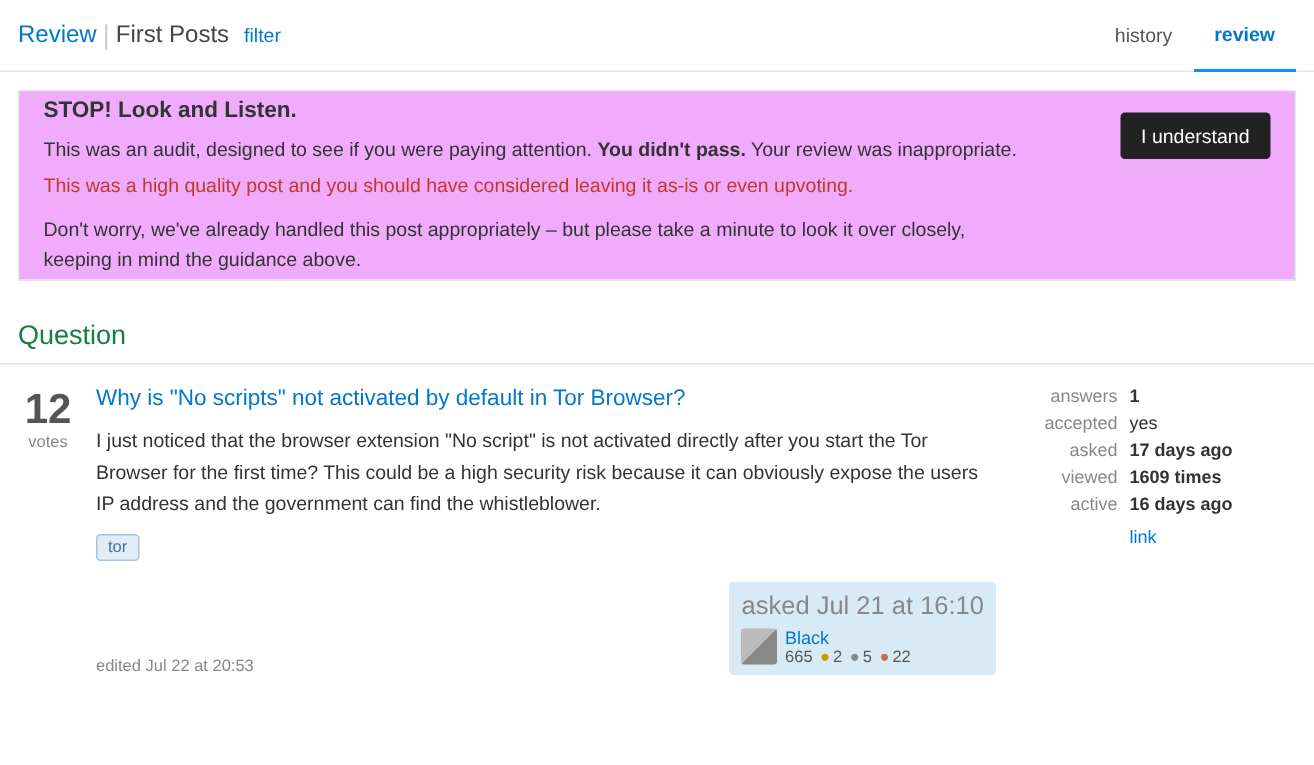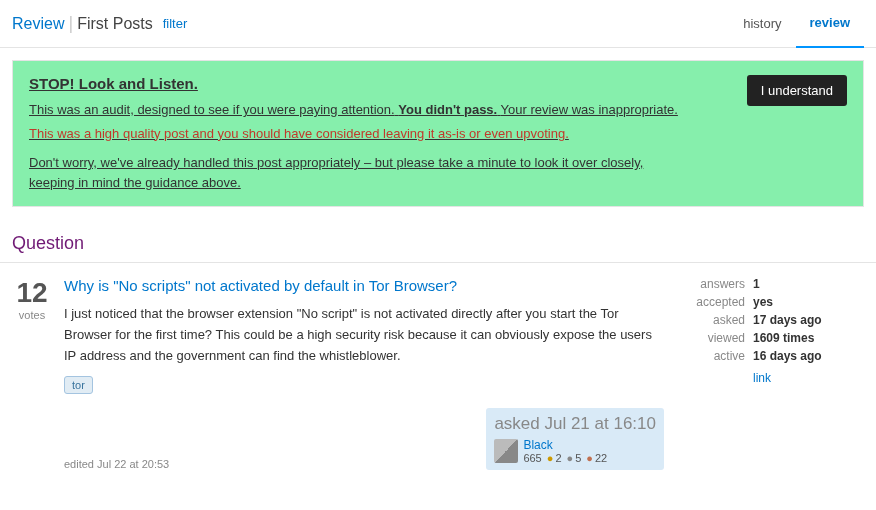--- a/index.html
+++ b/index.html
@@ -14,34 +14,34 @@
     <span style="color:#ccc; font-size:18px;">|</span>
     <span style="color:#444; font-size:16px;">First Posts</span>
     <a style="color:#0077cc; font-size:13px; margin-left:6px; text-decoration:none;">filter</a>
   </div>
   <div style="display:flex; align-items:center;">
     <a style="padding:12px 14px; height:48px; display:flex; align-items:center; color:#555; font-size:13px; text-decoration:none;">history</a>
     <a style="padding:0 14px; height:48px; display:flex; align-items:center; color:#0077cc; font-size:13px; text-decoration:none; border-bottom:2px solid #0095ff; font-weight:bold;">review</a>
   </div>
 </div>
 
-<div style="margin:12px; border:1px solid #e4e4e4; padding:14px 16px; position:relative; background:#86efac;text-decoration:underline;">
+<div style="margin:12px; border:1px solid #e4e4e4; padding:4px 16px; position:relative; background:#f0abfc;">
   <div style="font-size:15px; font-weight:bold; margin-bottom:8px;">STOP! Look and Listen.</div>
   <div style="font-size:13px; color:#333; line-height:1.5; margin-bottom:4px;">
     <span>This was an audit, designed to see if you were paying attention.</span>
     <strong>You didn't pass.</strong>
     <span>Your review was inappropriate.</span>
   </div>
   <div style="font-size:13px; color:#c0392b; line-height:1.5; margin-bottom:10px;">This was a high quality post and you should have considered leaving it as-is or even upvoting.</div>
   <div style="font-size:13px; color:#333; line-height:1.5;">Don't worry, we've already handled this post appropriately – but please take a minute to look it over closely,</div>
   <div style="font-size:13px; color:#333; line-height:1.5;">keeping in mind the guidance above.</div>
   <button style="position:absolute; top:14px; right:16px; background:#222; color:#fff; border:none; padding:8px 14px; font-size:13px; cursor:pointer; border-radius:3px;">I understand</button>
 </div>
 
-<div style="font-size:18px; font-weight:normal; color:#701a75; padding:14px 12px 8px; border-bottom:1px solid #e4e4e4;">Question</div>
+<div style="font-size:18px; font-weight:normal; color:#15803d; padding:14px 12px 8px; border-bottom:1px solid #e4e4e4;">Question</div>
 
 <div style="display:flex; padding:14px 12px; gap:0;">
 
   <div style="flex:1; display:flex; gap:12px;">
 
     <div style="display:flex; flex-direction:column; align-items:center; min-width:40px;">
       <span style="font-size:28px; color:#555; font-weight:bold;">12</span>
       <span style="font-size:11px; color:#888;">votes</span>
     </div>
 
@@ -78,21 +78,21 @@
     </div>
   </div>
 
   <div style="width:200px; flex-shrink:0; font-size:12px; padding-left:16px;">
     <div style="display:flex; gap:8px; margin-bottom:4px;">
       <span style="color:#888; width:65px; text-align:right;">answers</span>
       <span style="font-weight:bold; color:#333;">1</span>
     </div>
     <div style="display:flex; gap:8px; margin-bottom:4px;">
       <span style="color:#888; width:65px; text-align:right;">accepted</span>
-      <span style="font-weight:bold; color:#333;">yes</span>
+      <span style="font-weight:normal; color:#333;">yes</span>
     </div>
     <div style="display:flex; gap:8px; margin-bottom:4px;">
       <span style="color:#888; width:65px; text-align:right;">asked</span>
       <span style="font-weight:bold; color:#333;">17 days ago</span>
     </div>
     <div style="display:flex; gap:8px; margin-bottom:4px;">
       <span style="color:#888; width:65px; text-align:right;">viewed</span>
       <span style="font-weight:bold; color:#333;">1609 times</span>
     </div>
     <div style="display:flex; gap:8px; margin-bottom:8px;">

